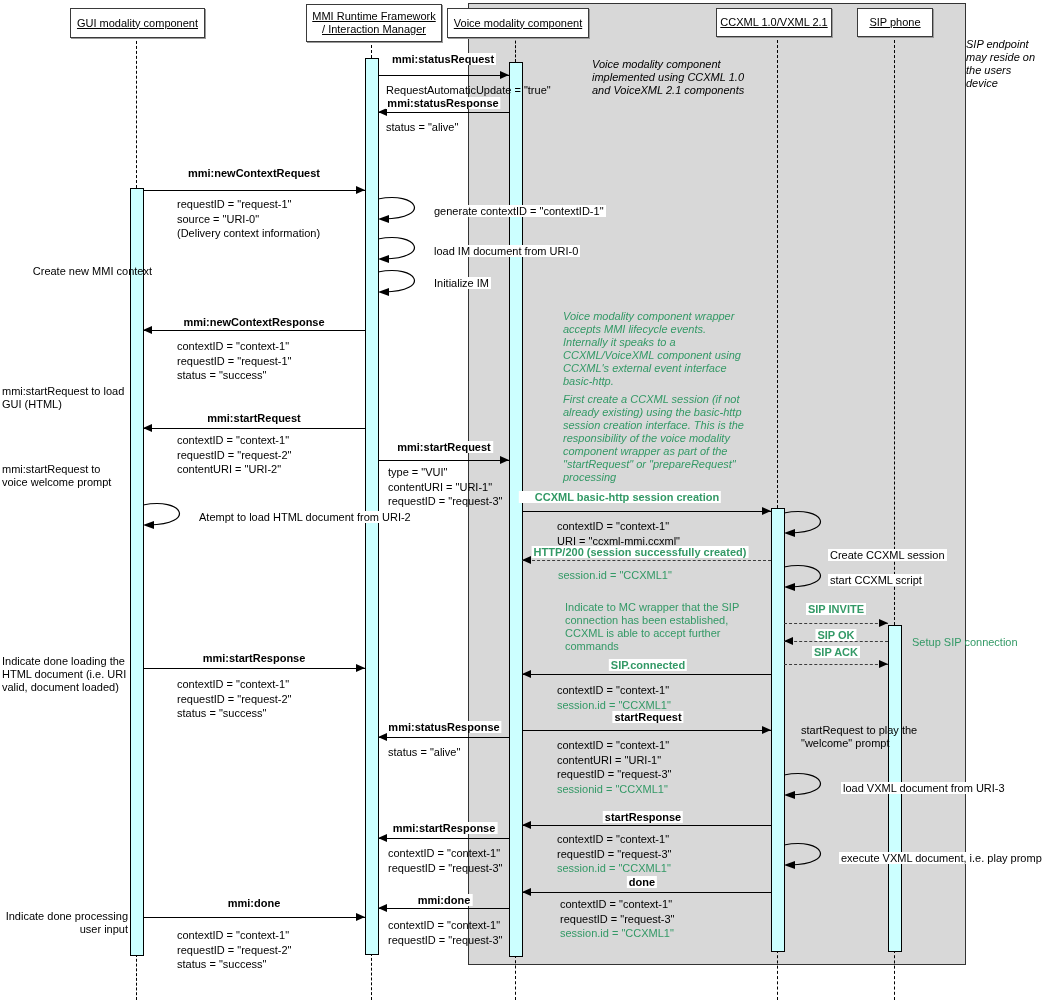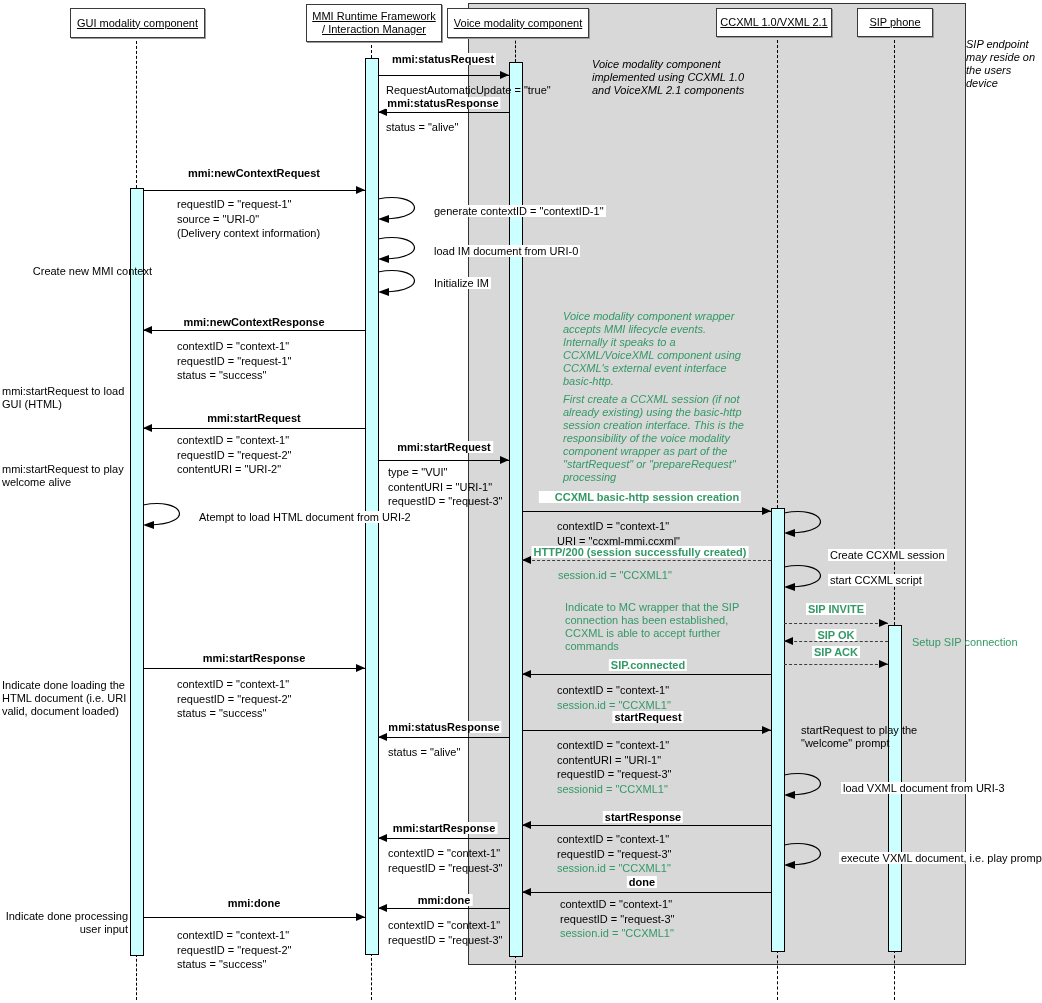--- a/index.html
+++ b/index.html
@@ -89,21 +89,21 @@
     <div class="arrow solid" style="left: 378px; top: 908px; width: 131px;"></div>
     <div class="head left" style="left: 378px; top: 904px;"></div>
     <div class="arrow solid" style="left: 143px; top: 917px; width: 222px;"></div>
     <div class="head right" style="left: 356px; top: 913px;"></div>
     <div class="msg" style="left: 443px; top: 53px;">mmi:statusRequest</div>
     <div class="msg" style="left: 443px; top: 97px;">mmi:statusResponse</div>
     <div class="msg" style="left: 254px; top: 167px;">mmi:newContextRequest</div>
     <div class="msg" style="left: 254px; top: 316px;">mmi:newContextResponse</div>
     <div class="msg" style="left: 254px; top: 412px;">mmi:startRequest</div>
     <div class="msg" style="left: 444px; top: 441px;">mmi:startRequest</div>
-    <div class="msg green" style="left: 640px; top: 491px; padding-left: 16px;">CCXML basic-http session creation</div>
+    <div class="msg green" style="left: 620px; top: 491px; padding-left: 16px;">CCXML basic-http session creation</div>
     <div class="msg green" style="left: 640px; top: 546px;">HTTP/200 (session successfully created)</div>
     <div class="msg green" style="left: 836px; top: 603px;">SIP INVITE</div>
     <div class="msg green" style="left: 836px; top: 629px;">SIP OK</div>
     <div class="msg green" style="left: 836px; top: 646px;">SIP ACK</div>
     <div class="msg green" style="left: 648px; top: 659px;">SIP.connected</div>
     <div class="msg" style="left: 254px; top: 652px;">mmi:startResponse</div>
     <div class="msg" style="left: 648px; top: 711px;">startRequest</div>
     <div class="msg" style="left: 444px; top: 721px;">mmi:statusResponse</div>
     <div class="msg" style="left: 643px; top: 811px;">startResponse</div>
     <div class="msg" style="left: 444px; top: 822px;">mmi:startResponse</div>
@@ -226,22 +226,22 @@
     <div class="loop-label" style="left: 839px; top: 852px;">execute VXML document, i.e. play prompt</div>
     <div class="note italic" style="left: 592px; top: 58px; width: 168px;">Voice modality component implemented using CCXML 1.0 and VoiceXML 2.1 components</div>
     <div class="note italic" style="left: 966px; top: 38px; width: 74px;">SIP endpoint may reside on the users device</div>
     <div class="note italic green" style="left: 563px; top: 310px; width: 190px;">Voice modality component wrapper accepts MMI lifecycle events. Internally it speaks to a CCXML/VoiceXML component using CCXML's external event interface basic-http.</div>
     <div class="note italic green" style="left: 563px; top: 393px; width: 190px;">First create a CCXML session (if not already existing) using the basic-http session creation interface. This is the responsibility of the voice modality component wrapper as part of the "startRequest"  or "prepareRequest" processing</div>
     <div class="note green" style="left: 565px; top: 601px; width: 188px;">Indicate to MC wrapper that the SIP connection has been established, CCXML is able to accept further commands</div>
     <div class="note green nowrap" style="left: 912px; top: 636px; width: 120px;">Setup SIP connection</div>
     <div class="note" style="left: 801px; top: 724px; width: 170px;">startRequest to play the "welcome" prompt</div>
     <div class="note nowrap" style="left: 2px; top: 265px; width: 150px; text-align: right;">Create new MMI context</div>
     <div class="note" style="left: 2px; top: 385px; width: 126px;">mmi:startRequest to load GUI (HTML)</div>
-    <div class="note" style="left: 2px; top: 463px; width: 126px;">mmi:startRequest to play welcome alive</div>
-    <div class="note" style="left: 2px; top: 655px; width: 126px; margin-top: 24px;">Indicate done loading the HTML document (i.e. URI valid, document loaded)</div>
+    <div class="note" style="left: 2px; top: 463px; width: 126px;">mmi:startRequest to voice welcome prompt</div>
+    <div class="note" style="left: 2px; top: 655px; width: 126px;">Indicate done loading the HTML document (i.e. URI valid, document loaded)</div>
     <div class="note" style="left: 2px; top: 910px; width: 126px; text-align: right;">Indicate done processing user input</div>
     <div class="actor" style="left: 70px; top: 8px; width: 133px; height: 28px;">GUI modality component</div>
     <div class="actor" style="left: 306px; top: 4px; width: 134px; height: 36px;">MMI Runtime Framework
 / Interaction Manager</div>
     <div class="actor" style="left: 447px; top: 8px; width: 140px; height: 28px;">Voice modality component</div>
     <div class="actor" style="left: 716px; top: 8px; width: 114px; height: 27px;">CCXML 1.0/VXML 2.1</div>
     <div class="actor" style="left: 857px; top: 8px; width: 74px; height: 27px;">SIP phone</div>
   </div>
 
 </body></html>

